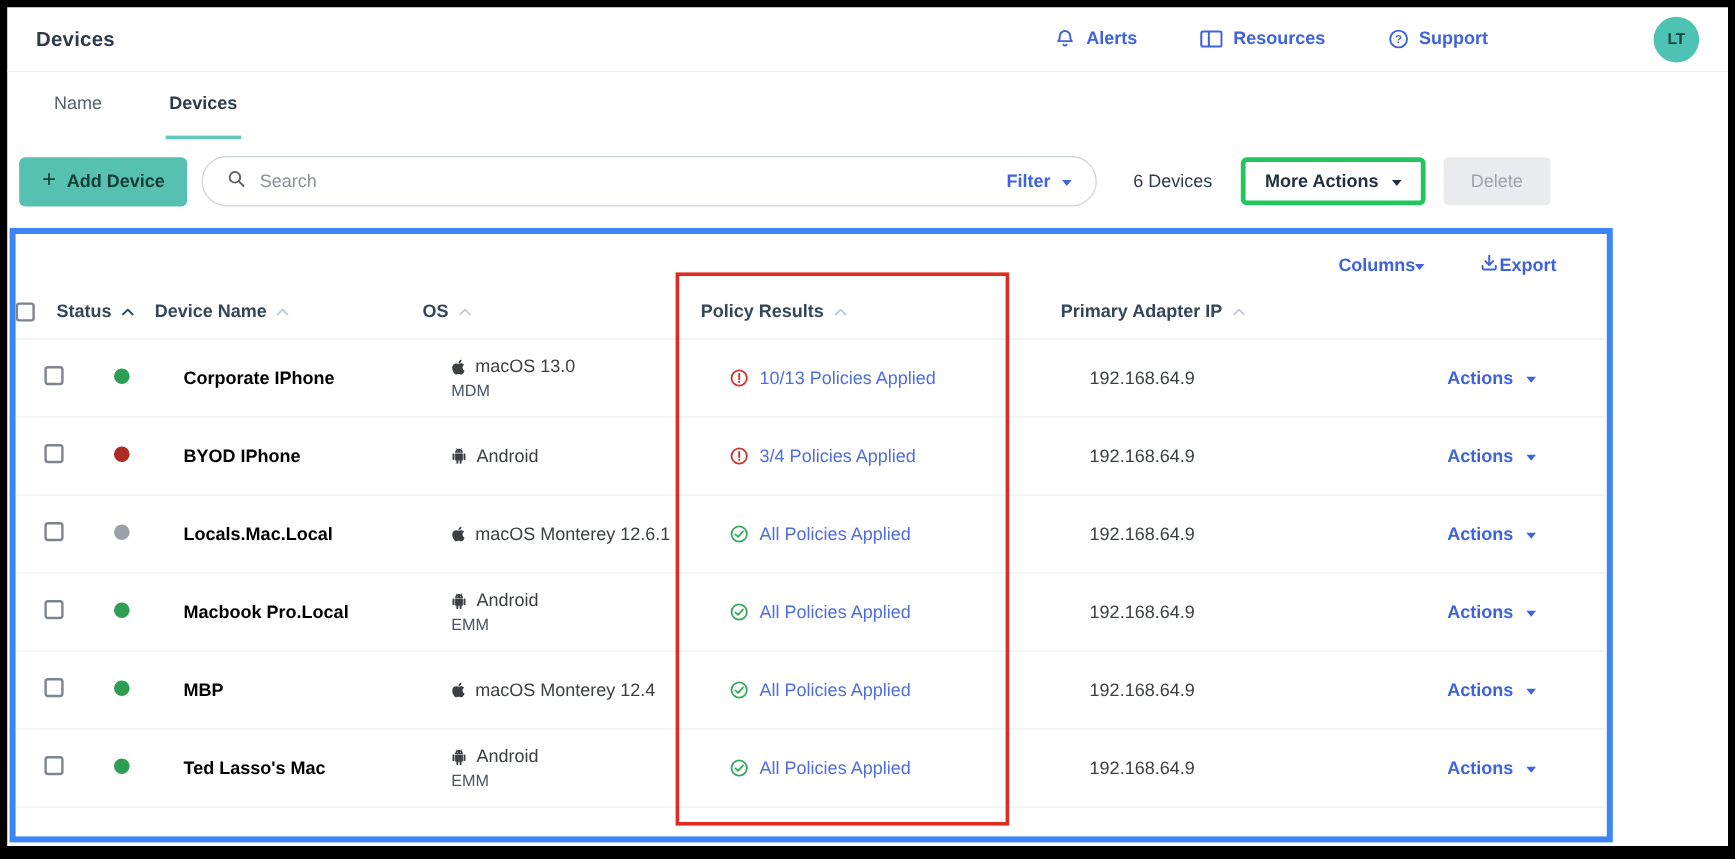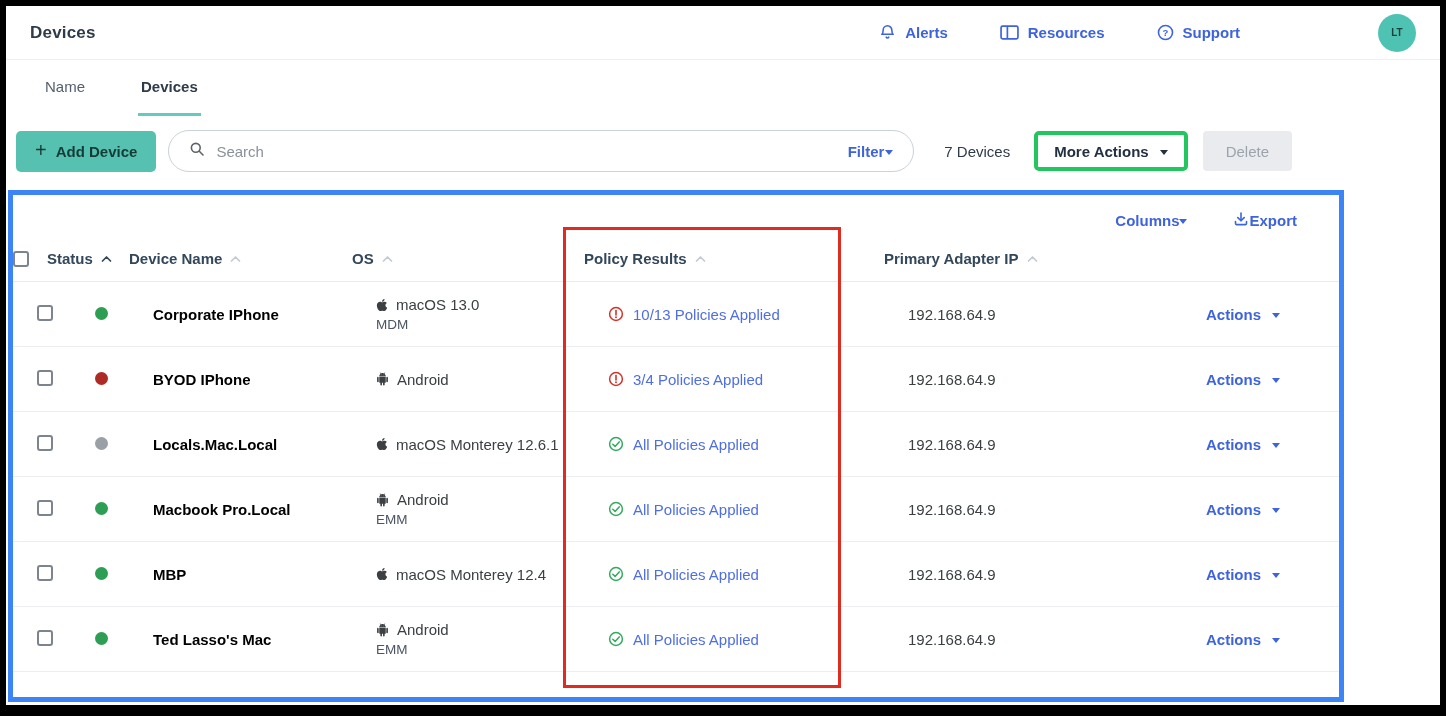--- a/index.html
+++ b/index.html
@@ -9,35 +9,35 @@
     width: 1446px; height: 716px; position: relative; overflow: hidden;
     border: 6px solid #000; border-bottom-width: 11px; background: #fff;
   }
   
   .app-header { display: flex; align-items: center; height: 54px; padding: 0 24px; border-bottom: 1px solid #edf0f2; }
   .page-title { font-size: 17px; font-weight: bold; color: #2e3b4a; letter-spacing: .2px; }
   .top-nav { margin-left: auto; display: flex; align-items: center; gap: 52px; margin-right: 104px; }
   .nav-item { display: flex; align-items: center; gap: 9px; color: #3e63dd; font-weight: 600; font-size: 15px; cursor: pointer; }
   .nav-item svg { display: block; }
   .avatar { width: 38px; height: 38px; border-radius: 50%; background: #4fc3b3; color: #17433c;
-            font-weight: bold; font-size: 10px; display: flex; align-items: center; justify-content: center; margin-left: 34px; cursor: pointer; }
+            font-weight: bold; font-size: 13px; display: flex; align-items: center; justify-content: center; margin-left: 34px; cursor: pointer; }
   
   .tab-bar { display: flex; align-items: stretch; height: 56px; padding-left: 36px; gap: 50px; }
   .tab { display: flex; align-items: center; font-size: 15px; color: #55606c; border-bottom: 3px solid transparent; padding: 0 3px; cursor: pointer; }
   .tab.active { color: #2e3b4a; font-weight: bold; border-bottom-color: #63cabd; }
   
   .toolbar { display: flex; align-items: center; margin-top: 12px; height: 46px; padding-left: 10px; padding-right: 148px; }
   .btn-add { display: flex; align-items: center; gap: 9px; height: 41px; padding: 0 19px; background: #56c1b1;
              border: none; border-radius: 5px; color: #143c36; font-weight: bold; font-size: 15px; cursor: pointer; font-family: inherit; }
   .plus-glyph { font-size: 20px; font-weight: normal; line-height: 1; margin-top: -2px; }
   .search-pill { flex: 0 1 746px; height: 42px; margin-left: 12px; border: 1px solid #ccd2d9; border-radius: 21px;
                  background: #fff; display: flex; align-items: center; padding: 0 20px; gap: 11px; }
   .search-input { border: none; outline: none; flex: 1; font-size: 15px; color: #333; font-family: inherit; background: transparent; }
   .search-input::placeholder { color: #8a9199; }
-  .filter-link { display: flex; align-items: center; gap: 1px; color: #3e63dd; font-weight: 600; font-size: 15px; cursor: pointer; }
+  .filter-link { display: flex; align-items: center; gap: 10px; color: #3e63dd; font-weight: 600; font-size: 15px; cursor: pointer; }
   .device-count { margin-left: 30px; font-size: 15px; color: #2e3b4a; white-space: nowrap; }
   .btn-more { margin-left: 24px; height: 40px; padding: 0 16px; display: flex; align-items: center; gap: 11px;
               background: #fff; border: 4px solid #22c55e; border-radius: 5px; color: #22303f; font-weight: bold; font-size: 15px; cursor: pointer; font-family: inherit; white-space: nowrap; }
   .btn-delete { margin-left: 15px; height: 40px; padding: 0 23px; background: #e9ebee; border: none; border-radius: 4px;
                 color: #9ba3ac; font-size: 15px; font-family: inherit; }
   .tri { width: 0; height: 0; border-left: 4.5px solid transparent; border-right: 4.5px solid transparent;
          border-top: 5px solid currentColor; display: inline-block; margin-top: 2px; }
   
   .table-container { margin: 16px 96px 0 2px; height: 512px; border: 5px solid #3d85f7; background: #fff; position: relative; overflow: hidden; }
   .table-tools { display: flex; justify-content: flex-end; align-items: center; gap: 46px; padding: 16px 42px 6px 0; }
@@ -131,21 +131,21 @@
           <circle cx="6.8" cy="6.8" r="4.4"></circle>
           <line x1="10.3" y1="10.3" x2="14" y2="14"></line>
         </svg>
       </span>
       <input class="search-input" type="text" placeholder="Search" style="">
       <div class="filter-link">
         <span>Filter</span>
         <span class="tri"></span>
       </div>
     </div>
-    <div class="device-count">7 Devices</div>
+    <div class="device-count">6 Devices</div>
     <button class="btn-more">
       <span>More Actions</span>
       <span class="tri"></span>
     </button>
     <button class="btn-delete" disabled="">Delete</button>
   </div>
 
   <section class="table-container">
     <div class="table-tools">
       <div class="tool-link">

